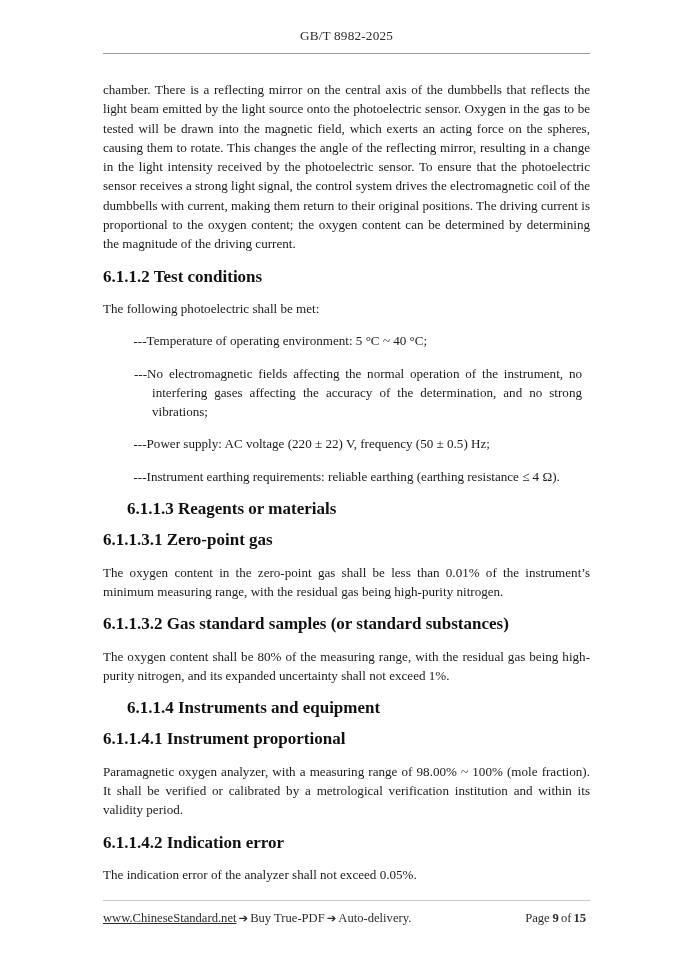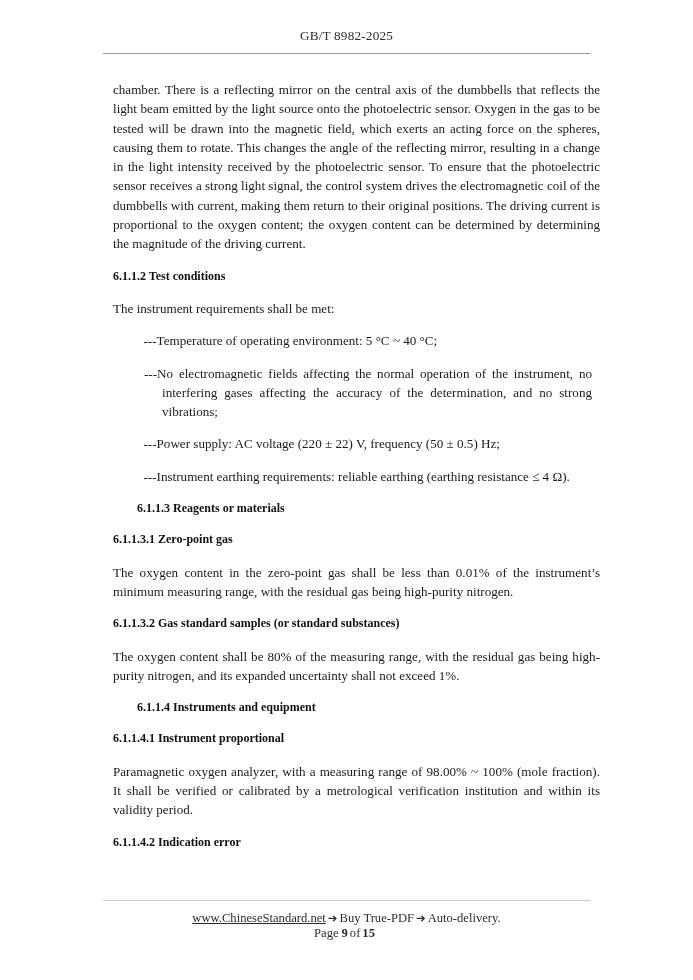--- a/index.html
+++ b/index.html
@@ -39,35 +39,35 @@
   .header-rule {
     margin-top: 9px;
     border: 0;
     border-top: 1px solid #9a9a9a;
     height: 0;
   }
 
   
   .content {
     position: absolute;
-    left: 113px;
+    left: 103px;
     top: 80px;
     width: 487px;
   }
   p.body-text {
     margin: 0 0 13px 0;
     font-size: 13.1px;
     line-height: 19.3px;
     text-align: justify;
     text-justify: inter-word;
     color: #1a1a1a;
   }
   h3.section-heading {
     margin: 0 0 13px 0;
-    font-size: 12px;
+    font-size: 17px;
     line-height: 19.3px;
     font-weight: bold;
     color: #111111;
     text-align: left;
   }
   h3.section-heading.tight {
     margin-bottom: 12px;
     margin-left: 24px;
   }
   ul.dash-list {
@@ -111,25 +111,24 @@
     width: 487px;
   }
   .footer-rule {
     border: 0;
     border-top: 1px solid #c9c9c9;
     height: 0;
     margin: 0 0 10px 0;
   }
   .footer-row {
     display: flex;
-    align-items: center;
+    align-items: flex-end;
     justify-content: space-between;
     font-size: 12.6px;
     color: #2b2b2b;
-    flex-direction: column;
   }
   .footer-left {
     white-space: nowrap;
   }
   .footer-link {
     text-decoration: underline;
     color: #2b2b2b;
   }
   .arrow-glyph {
     font-family: "DejaVu Sans", sans-serif;
@@ -157,21 +156,21 @@
     <div class="header-title">GB/T 8982-2025</div>
     <hr class="header-rule">
   </div>
 
   <div class="content">
 
     <p class="body-text">chamber. There is a reflecting mirror on the central axis of the dumbbells that reflects the light beam emitted by the light source onto the photoelectric sensor. Oxygen in the gas to be tested will be drawn into the magnetic field, which exerts an acting force on the spheres, causing them to rotate. This changes the angle of the reflecting mirror, resulting in a change in the light intensity received by the photoelectric sensor. To ensure that the photoelectric sensor receives a strong light signal, the control system drives the electromagnetic coil of the dumbbells with current, making them return to their original positions. The driving current is proportional to the oxygen content; the oxygen content can be determined by determining the magnitude of the driving current.</p>
 
     <h3 class="section-heading">6.1.1.2 Test conditions</h3>
 
-    <p class="body-text">The instrument requirements shall be met:</p>
+    <p class="body-text">The following photoelectric shall be met:</p>
 
     <ul class="dash-list">
       <li>
         <span class="hang">---Temperature of operating environment: 5 °C ~ 40 °C;</span>
       </li>
       <li class="wrapped">
         <span class="hang"><span class="lead">---No electromagnetic fields affecting the normal operation of the instrument, no</span> <span>interfering gases affecting the accuracy of the determination, and no strong vibrations;</span></span>
       </li>
       <li>
         <span class="hang">---Power supply: AC voltage (220 ± 22) V, frequency (50 ± 0.5) Hz;</span>
@@ -192,20 +191,21 @@
     <p class="body-text">The oxygen content shall be 80% of the measuring range, with the residual gas being high-purity nitrogen, and its expanded uncertainty shall not exceed 1%.</p>
 
     <h3 class="section-heading tight">6.1.1.4 Instruments and equipment</h3>
 
     <h3 class="section-heading">6.1.1.4.1 Instrument proportional</h3>
 
     <p class="body-text">Paramagnetic oxygen analyzer, with a measuring range of 98.00% ~ 100% (mole fraction). It shall be verified or calibrated by a metrological verification institution and within its validity period.</p>
 
     <h3 class="section-heading">6.1.1.4.2 Indication error</h3>
 
+    <p class="body-text">The indication error of the analyzer shall not exceed 0.05%.</p>
 
   </div>
 
   <div class="footer">
     <hr class="footer-rule">
     <div class="footer-row">
       <div class="footer-left"><a class="footer-link" href="#">www.ChineseStandard.net</a><span class="arrow-glyph">➔</span><span>Buy True-PDF</span><span class="arrow-glyph">➔</span><span>Auto-delivery.</span></div>
       <div class="footer-right"><span class="pg-word">Page</span><b>9</b><span>of</span><b>15</b></div>
     </div>
   </div>

